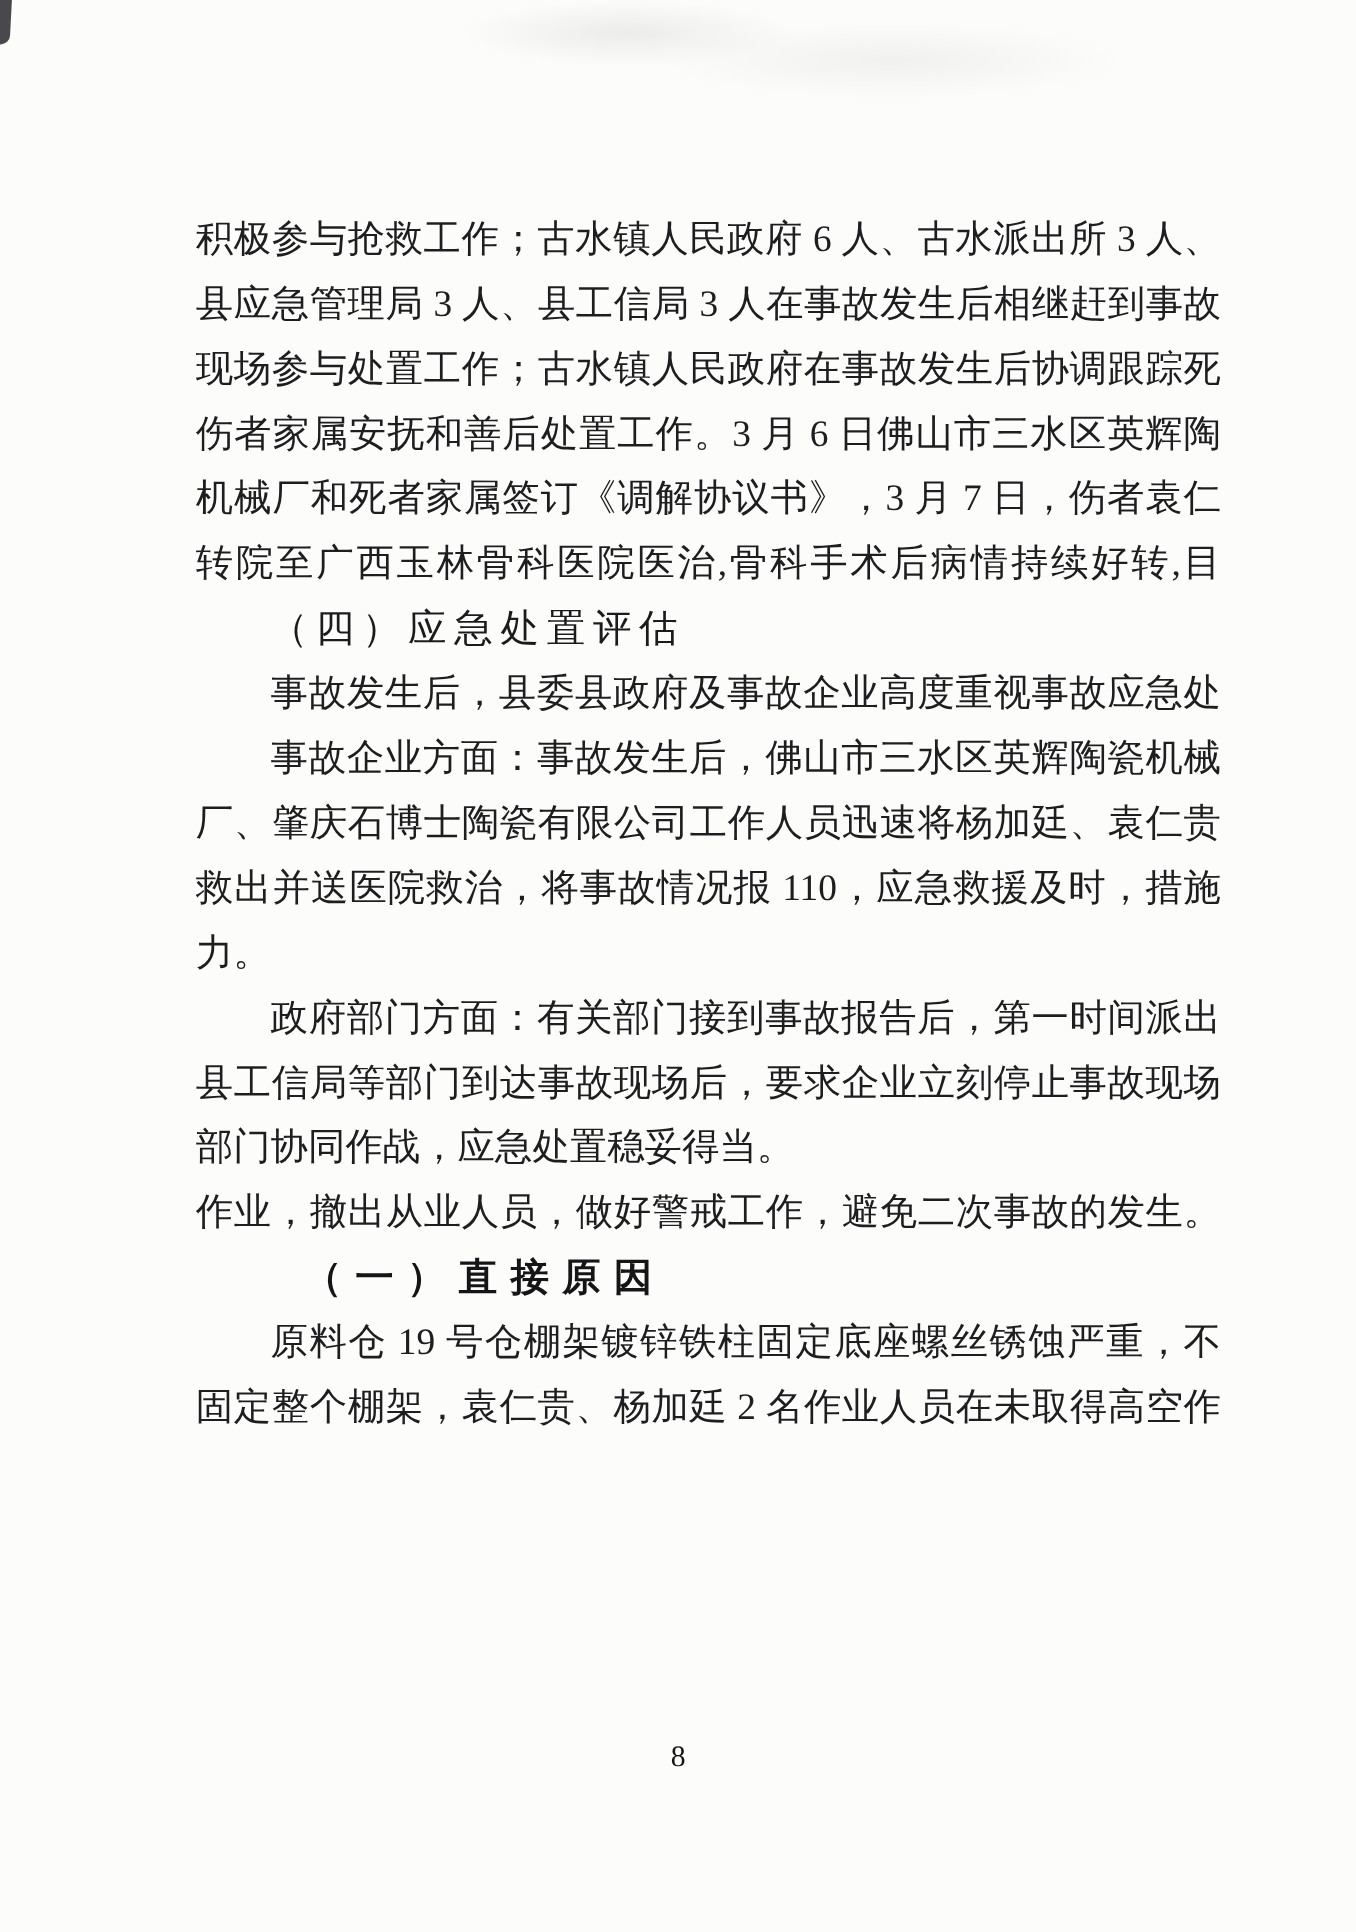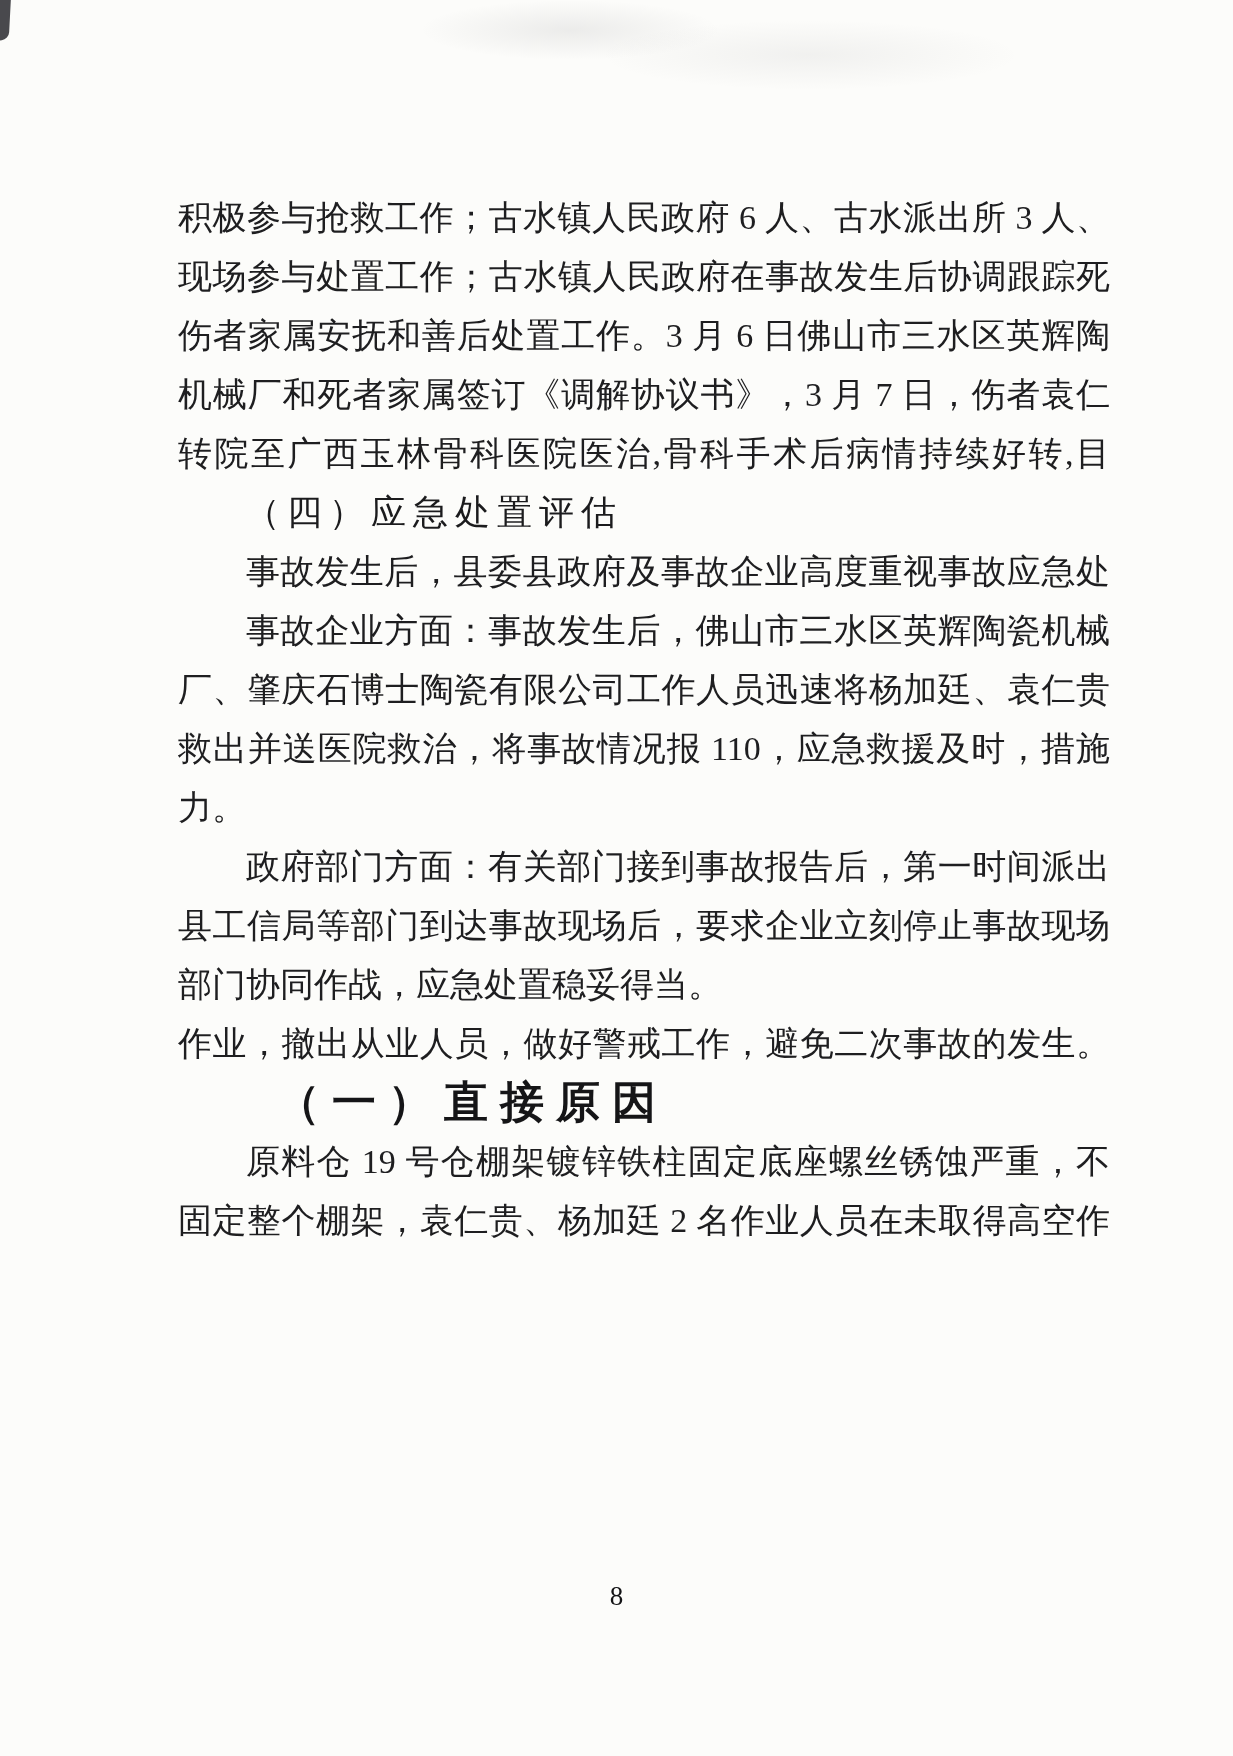--- a/index.html
+++ b/index.html
@@ -75,21 +75,21 @@
     font-family: "Liberation Sans", sans-serif;
     font-weight: bold;
     font-size: 37px;
     letter-spacing: 1px;
     color: #141416;
   }
   .heading-kai-bold .heading-line {
     padding-left: 98px;
     font-weight: bold;
     letter-spacing: 12px;
-    font-size: 44px;
+    font-size: 35px;
     color: #151517;
   }
   .page-number {
     position: absolute;
     top: 1576px;
     left: 0;
     width: 100%;
     height: 40px;
     line-height: 40px;
     text-align: center;
@@ -102,20 +102,21 @@
 <body>
 
 <div class="page">
   <div class="artifact-corner"></div>
   <div class="artifact-smudge-1"></div>
   <div class="artifact-smudge-2"></div>
 
   <div class="content" id="content">
       <div class="block paragraph">
         <div class="line fill">积极参与抢救工作；古水镇人民政府 6 人、古水派出所 3 人、</div>
+        <div class="line fill">县应急管理局 3 人、县工信局 3 人在事故发生后相继赶到事故</div>
         <div class="line fill">现场参与处置工作；古水镇人民政府在事故发生后协调跟踪死</div>
         <div class="line fill">伤者家属安抚和善后处置工作。3 月 6 日佛山市三水区英辉陶瓷</div>
         <div class="line fill">机械厂和死者家属签订《调解协议书》，3 月 7 日，伤者袁仁贵</div>
         <div class="line fill">转院至广西玉林骨科医院医治,骨科手术后病情持续好转,目前，</div>
       </div>
       <div class="block heading-kai">
         <div class="line heading-line">（四）应急处置评估</div>
       </div>
       <div class="block paragraph">
         <div class="line fill indent">事故发生后，县委县政府及事故企业高度重视事故应急处</div>

